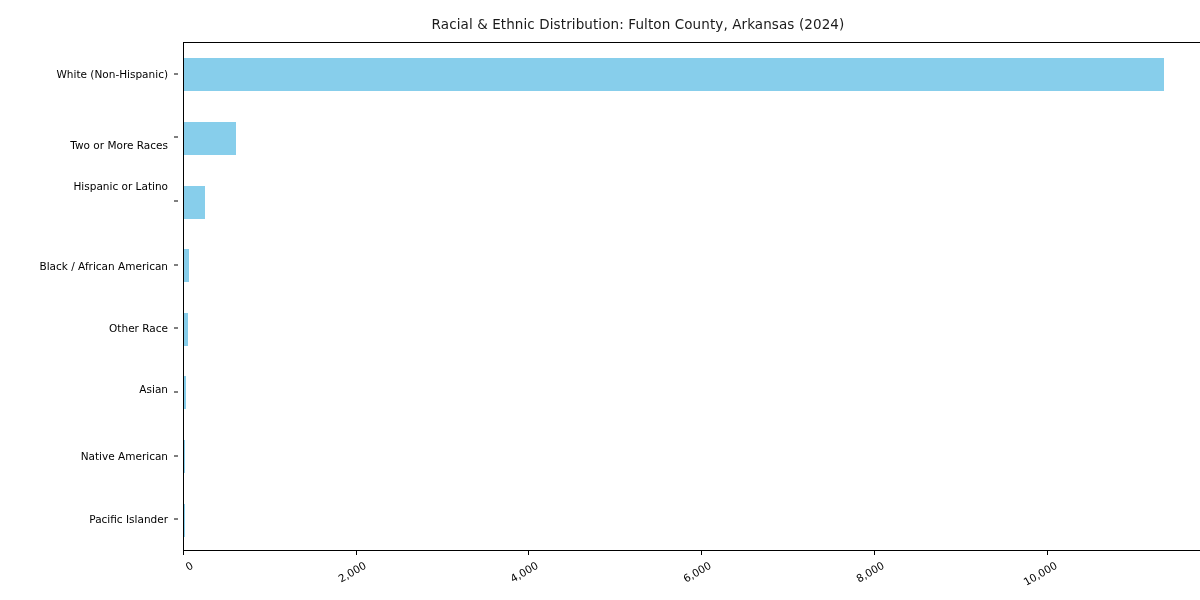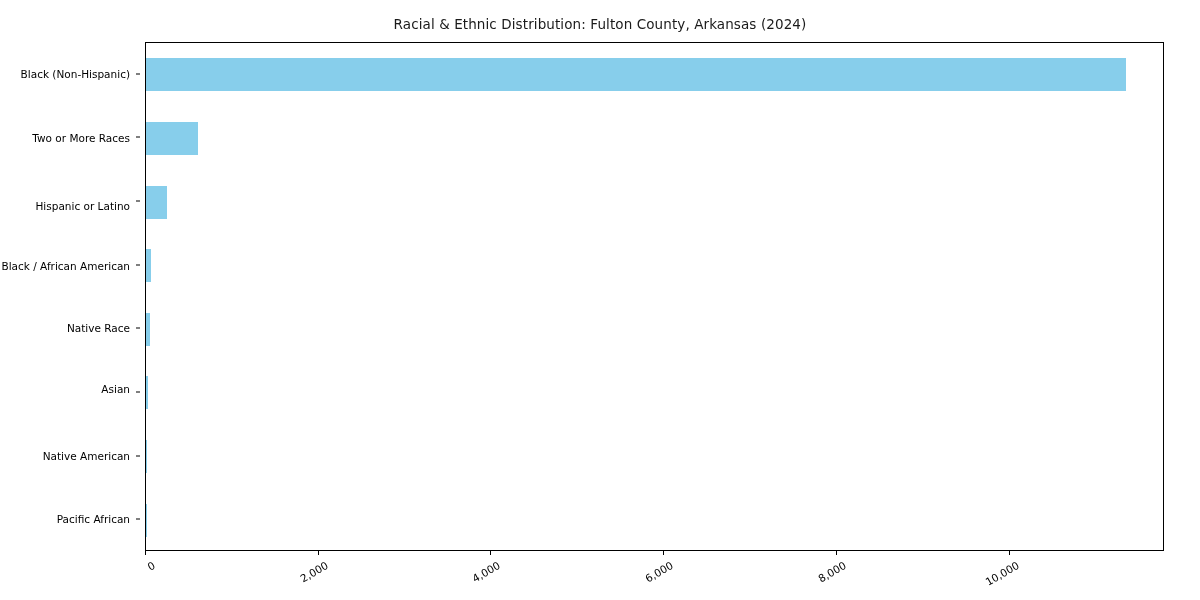--- a/index.html
+++ b/index.html
@@ -12,20 +12,21 @@
     height: 600px;
     font-family: "DejaVu Sans", sans-serif;
     color: #000000;
     overflow: hidden;
   }
   #figure {
     position: relative;
     width: 1100px;
     height: 600px;
     background: #ffffff;
+    margin-left: 38px;
   }
   #chart-title {
     position: absolute;
     left: 0;
     top: 16px;
     width: 1200px;
     text-align: center;
     font-size: 13.5px;
     color: #1a1a1a;
     letter-spacing: 0.1px;
@@ -111,35 +112,35 @@
   }
 </style>
 </head>
 <body>
 
 <div id="figure">
 
   <div id="chart-title">Racial &amp; Ethnic Distribution: Fulton County, Arkansas (2024)</div>
 
   <div id="y-labels">
-      <div class="y-label" style="top: 31.8125px;">Black (Non-Hispanic)</div>
+      <div class="y-label" style="top: 31.8125px;">White (Non-Hispanic)</div>
       <div class="y-tick" style="top: 31.8125px;"></div>
-      <div class="y-label" style="top: 96px;">Two or More Races</div>
+      <div class="y-label" style="top: 103px;">Two or More Races</div>
       <div class="y-tick" style="top: 95.4375px;"></div>
-      <div class="y-label" style="top: 164px;">Hispanic or Latino</div>
+      <div class="y-label" style="top: 144px;">Hispanic or Latino</div>
       <div class="y-tick" style="top: 159.062px;"></div>
       <div class="y-label" style="top: 224px;">Black / African American</div>
       <div class="y-tick" style="top: 222.688px;"></div>
-      <div class="y-label" style="top: 286.312px;">Native Race</div>
+      <div class="y-label" style="top: 286.312px;">Other Race</div>
       <div class="y-tick" style="top: 286.312px;"></div>
       <div class="y-label" style="top: 347px;">Asian</div>
       <div class="y-tick" style="top: 349.938px;"></div>
       <div class="y-label" style="top: 413.562px; text-align: right;">Native American</div>
       <div class="y-tick" style="top: 413.562px;"></div>
-      <div class="y-label" style="top: 477.188px;">Pacific African</div>
+      <div class="y-label" style="top: 477.188px;">Pacific Islander</div>
       <div class="y-tick" style="top: 477.188px;"></div>
     </div>
 
   <div id="plot-area">
     <div id="bars">
         <div class="bar-row" style="top: 15.27px; height: 33.085px;">
           <div class="bar" style="width: 980.14px; background: rgb(135, 206, 235);"></div>
         </div>
         <div class="bar-row" style="top: 78.895px; height: 33.085px;">
           <div class="bar" style="width: 51.8136px; background: rgb(135, 206, 235);"></div>

